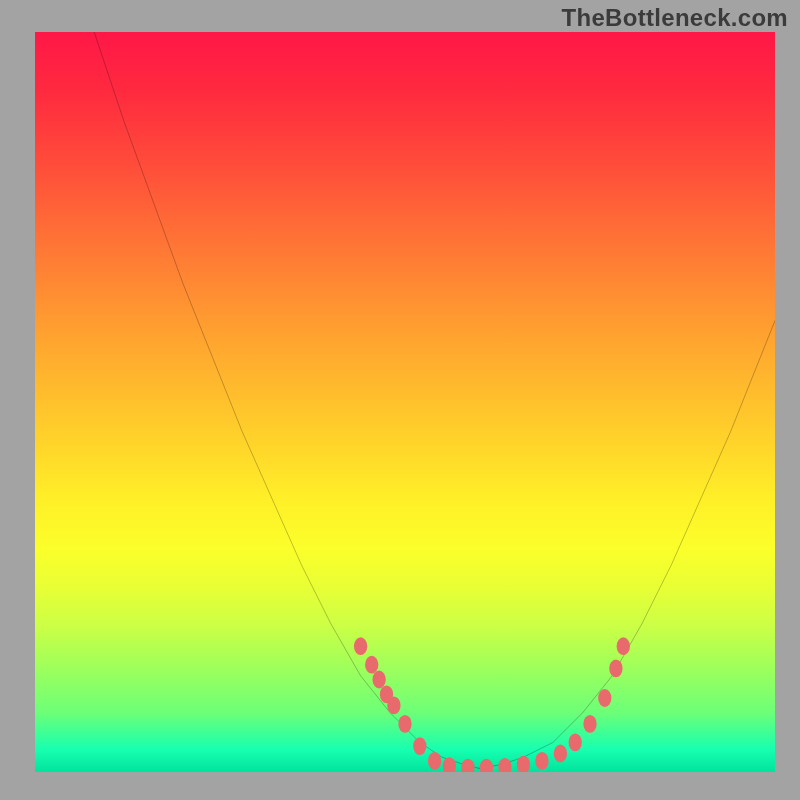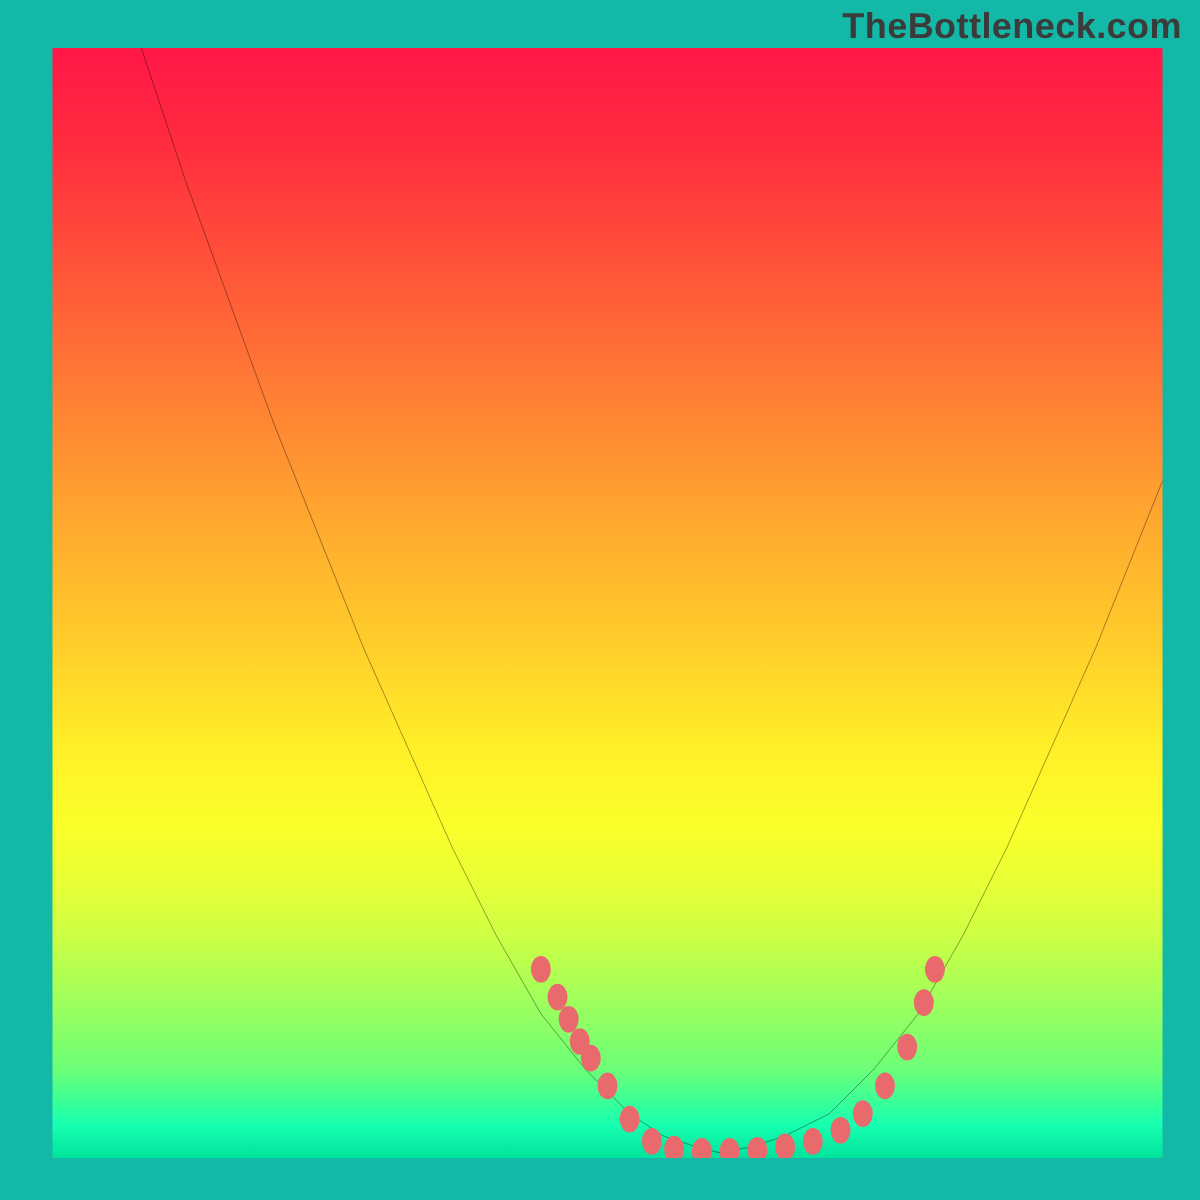--- a/index.html
+++ b/index.html
@@ -8,21 +8,21 @@
     width: 800px;
     height: 800px;
     background: #000;
     overflow: hidden;
     font-family: Arial, Helvetica, sans-serif;
   }
   .frame {
     position: relative;
     width: 800px;
     height: 800px;
-    background: #14b8a6;
+    background: #a3a3a3;
   }
   .watermark {
     position: absolute;
     top: 4px;
     right: 12px;
     color: #3b3b3b;
     font-size: 24px;
     font-weight: 600;
     letter-spacing: 0.3px;
     z-index: 10;

